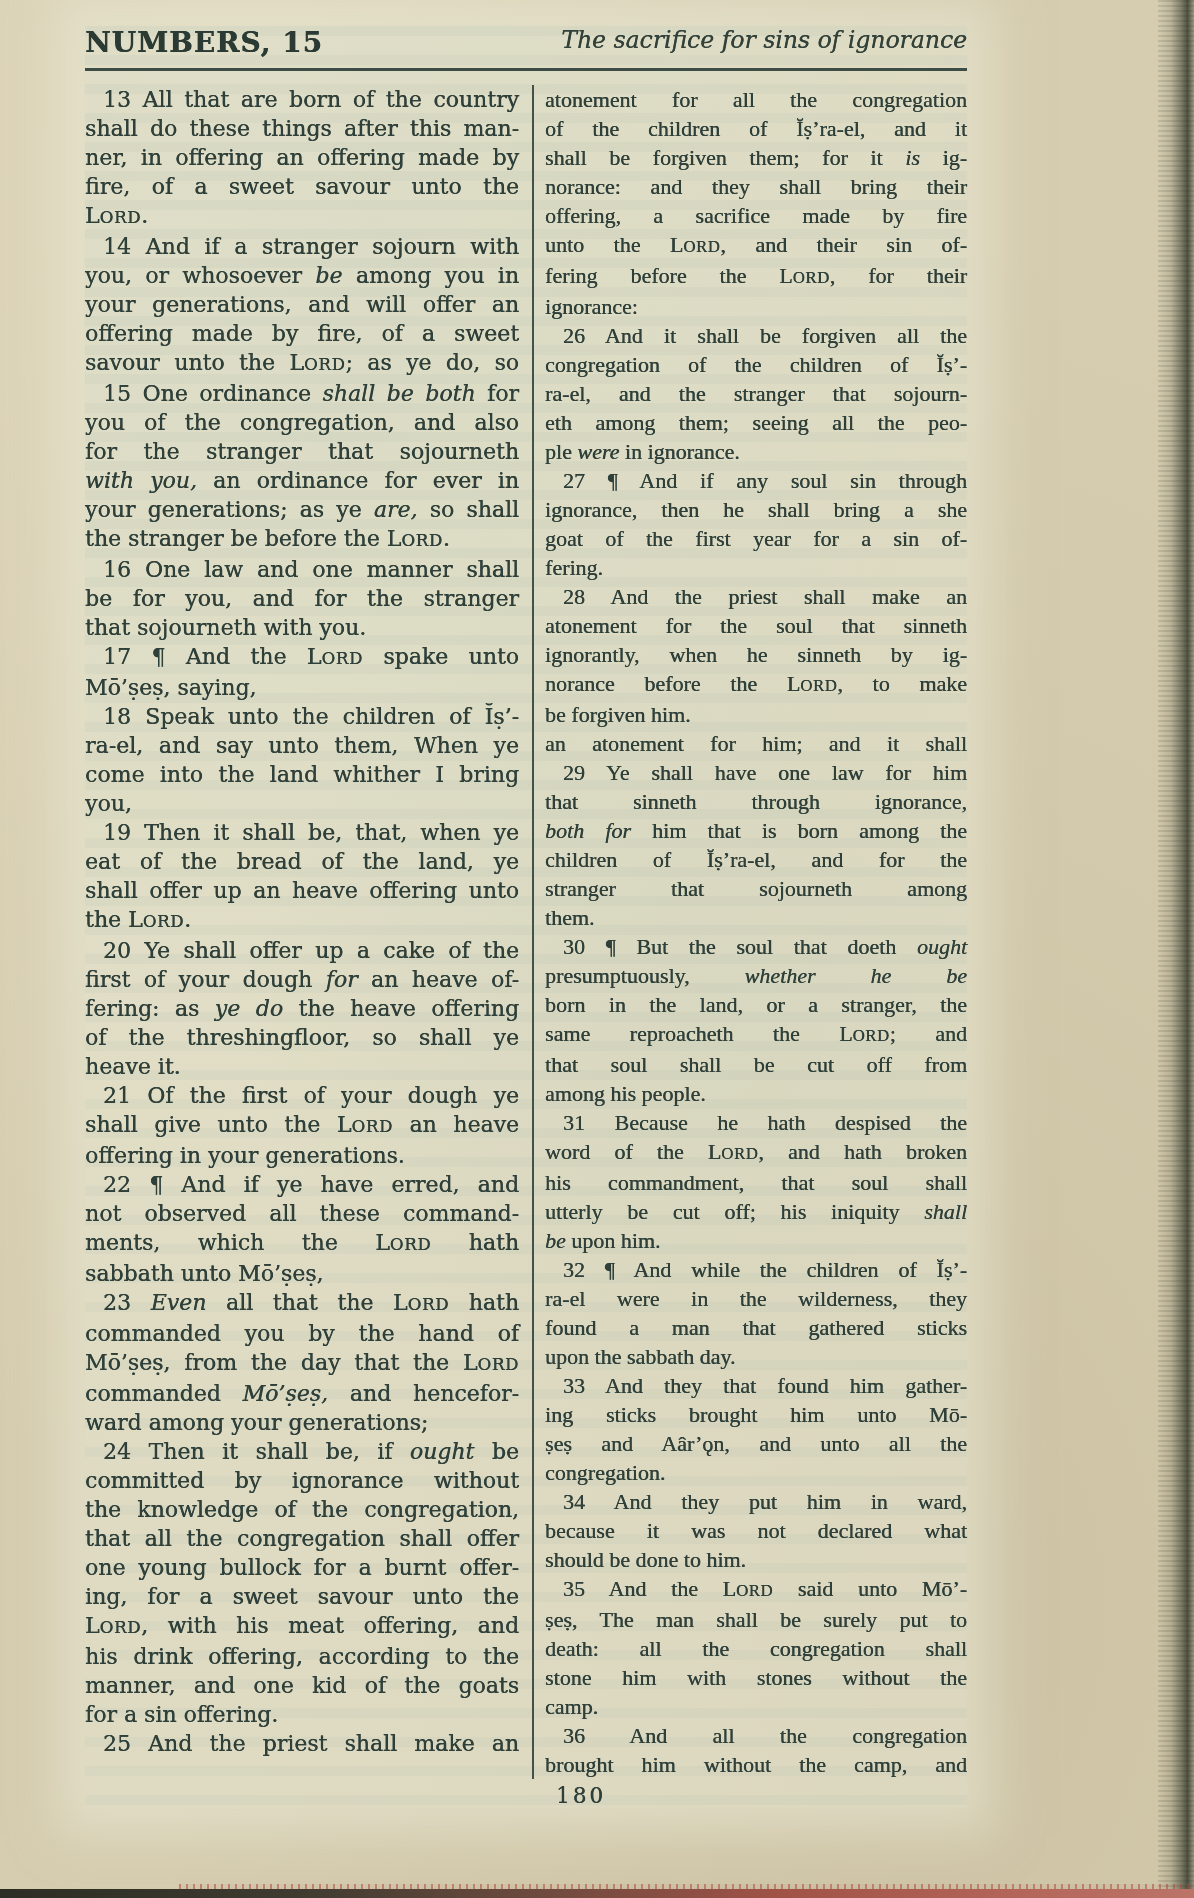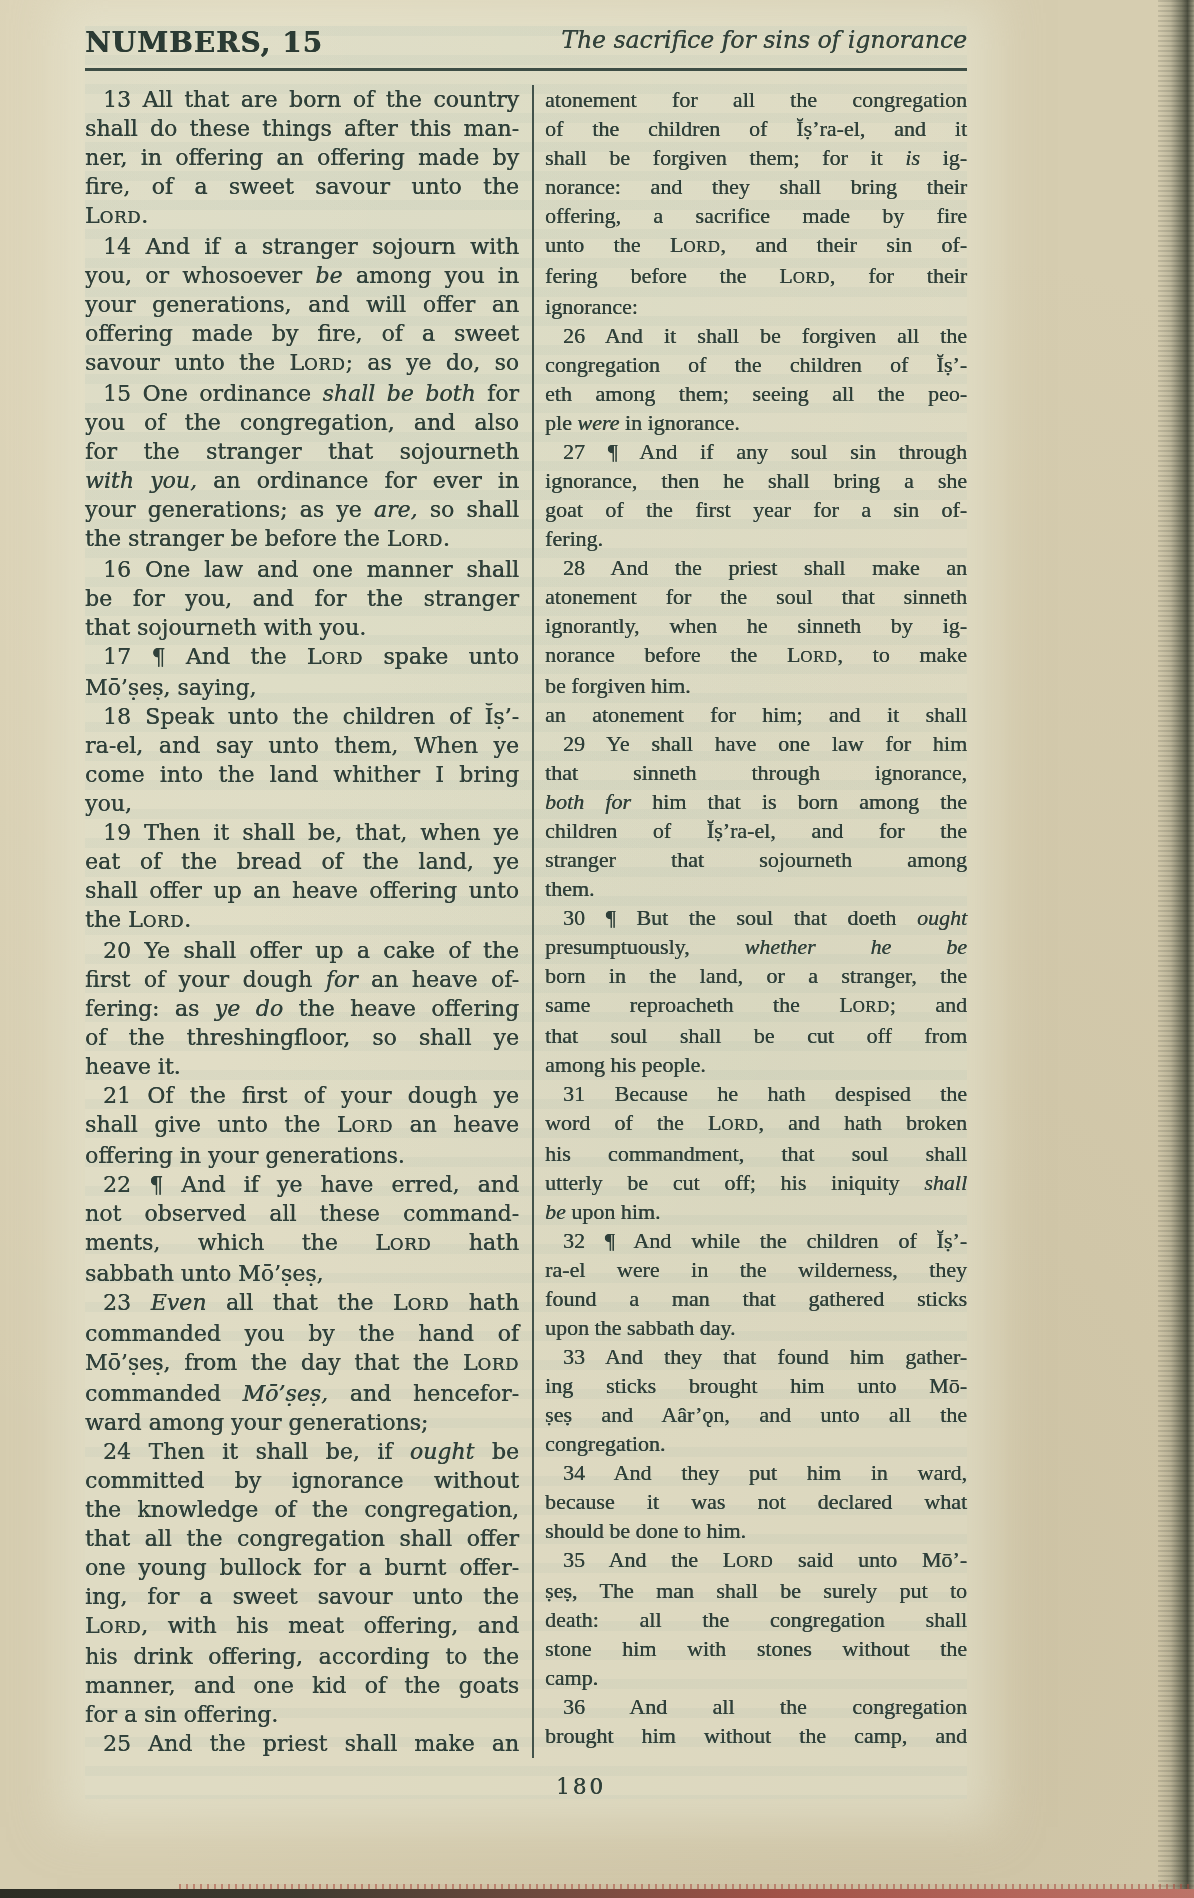--- a/index.html
+++ b/index.html
@@ -36,21 +36,21 @@
   .cols{display:flex;margin-top:14px;}
   .col{font-size:22px;line-height:29px;text-shadow:0.35px 0 0 currentColor;}
   .col-left{width:436px;}
   .col-right{width:424px;font-family:Liberation Serif, serif;}
   .divider{width:2px;background:#42524a;margin:0 11px 0 13px;}
   .line{text-align:justify;text-align-last:justify;white-space:normal;}
   .line.pend{text-align-last:left;}
   .line.vstart{text-indent:18px;}
   .lord span{font-size:0.76em;letter-spacing:0.6px;}
   .pagenum{
-    margin-top:16px;text-align:center;text-indent:110px;
+    margin-top:4px;text-align:center;text-indent:110px;
     font-size:21.5px;letter-spacing:3px;color:#2f403a;
     text-shadow:0.35px 0 0 currentColor;
   }
   .edge-right{
     position:absolute;top:0;right:0;width:36px;height:100%;
     background-image:
       repeating-linear-gradient(to bottom, rgba(30,34,26,0.12) 0 2px, rgba(0,0,0,0) 2px 5px),
       linear-gradient(to right,
         rgba(70,76,60,0) 0%,
         rgba(70,76,60,0.18) 35%,
@@ -145,20 +145,21 @@
           <div class="line">atonement for all the congregation</div>
           <div class="line">of the children of Ĭṣ’ra-el, and it</div>
           <div class="line">shall be forgiven them; for it <i>is</i> ig-</div>
           <div class="line">norance: and they shall bring their</div>
           <div class="line">offering, a sacrifice made by fire</div>
           <div class="line">unto the <span class="lord">L<span>ORD</span></span>, and their sin of-</div>
           <div class="line">fering before the <span class="lord">L<span>ORD</span></span>, for their</div>
           <div class="line pend">ignorance:</div>
           <div class="line vstart">26 And it shall be forgiven all the</div>
           <div class="line">congregation of the children of Ĭṣ’-</div>
+          <div class="line">ra-el, and the stranger that sojourn-</div>
           <div class="line">eth among them; seeing all the peo-</div>
           <div class="line pend">ple <i>were</i> in ignorance.</div>
           <div class="line vstart">27 ¶ And if any soul sin through</div>
           <div class="line">ignorance, then he shall bring a she</div>
           <div class="line">goat of the first year for a sin of-</div>
           <div class="line pend">fering.</div>
           <div class="line vstart">28 And the priest shall make an</div>
           <div class="line">atonement for the soul that sinneth</div>
           <div class="line">ignorantly, when he sinneth by ig-</div>
           <div class="line">norance before the <span class="lord">L<span>ORD</span></span>, to make</div>

